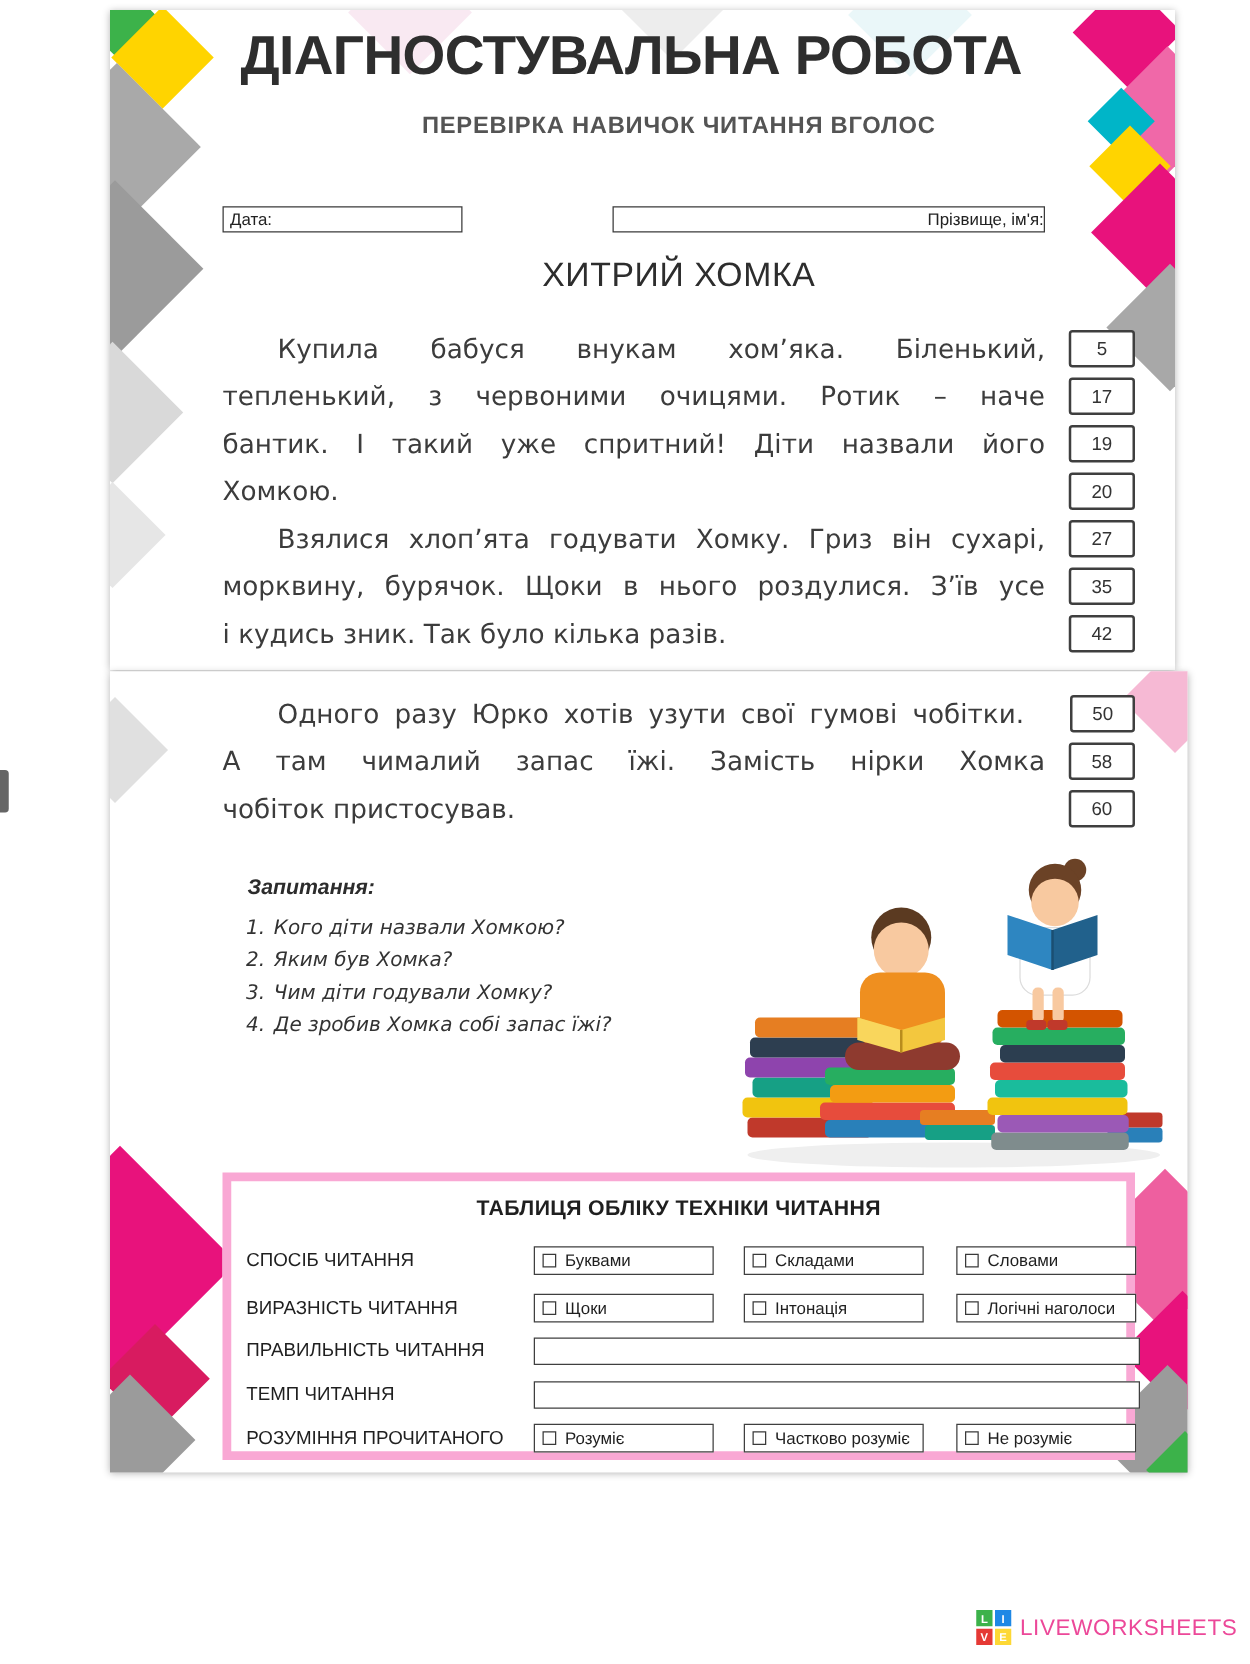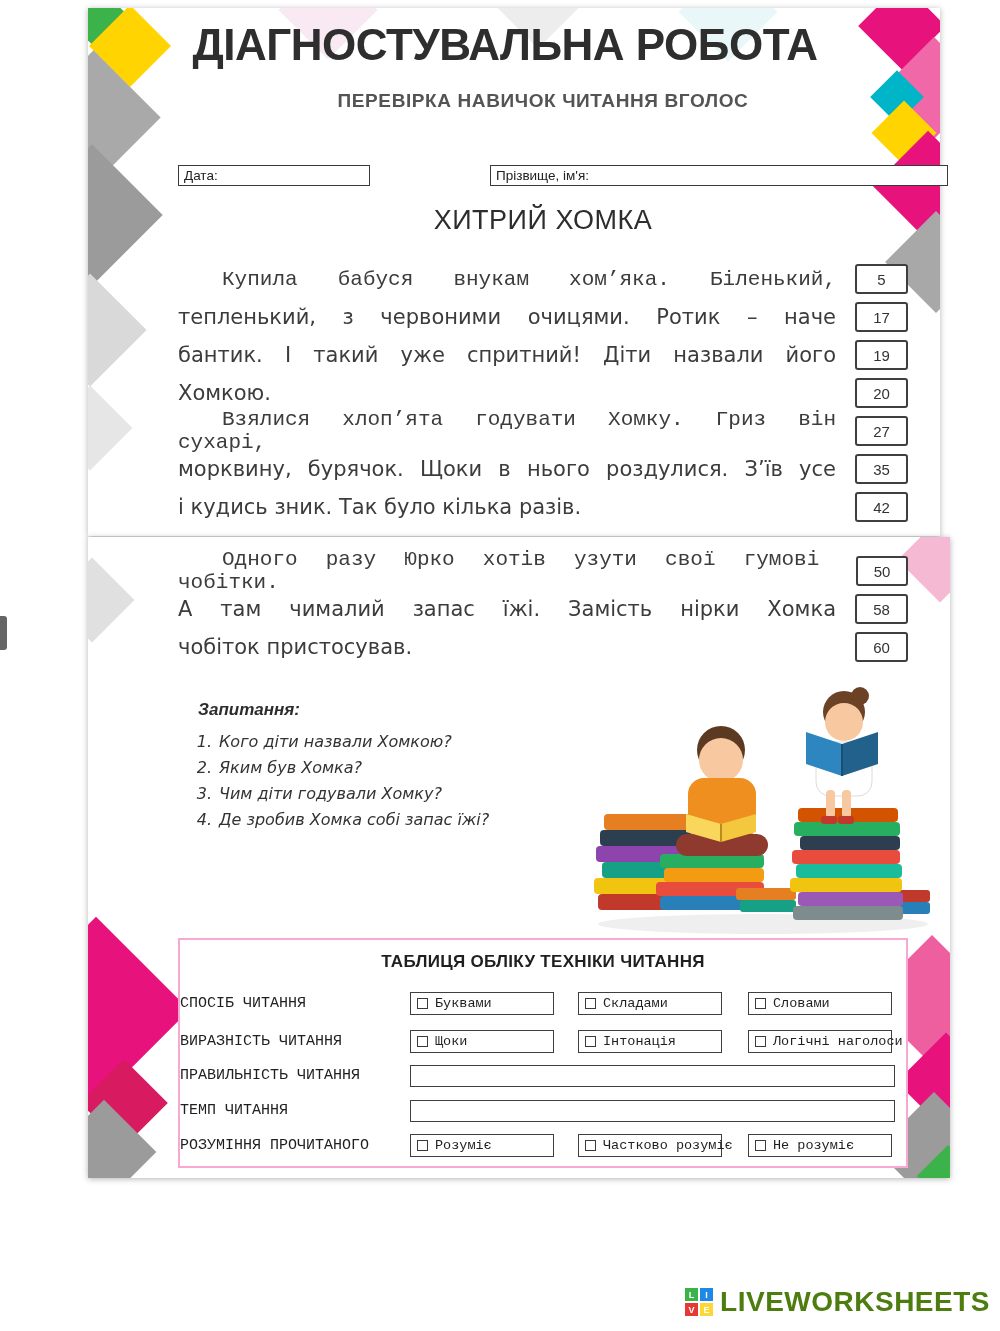--- a/index.html
+++ b/index.html
@@ -17,66 +17,66 @@
   .abs { position:absolute; }
 
   .title { left:140px; top:20px; width:730px; text-align:center;
            font-size:44px; font-weight:bold; letter-spacing:-.5px; color:#2e2e2e; }
   .subtitle { left:178px; top:90px; width:730px; text-align:center;
               font-size:19px; font-weight:bold; letter-spacing:.6px; color:#545454; }
 
   .field-box { height:21px; border:1px solid #3a3a3a; background:#fff;
                font-size:13.5px; color:#222; padding:2px 0 0 5px; }
   #date-box { left:178px; top:165px; width:192px; }
-  #name-box { left:490px; top:165px; width:458px; }
+  #name-box { left:490px; top:165px; width:346px;text-align:right; }
 
   .story-title { left:178px; top:205px; width:730px; text-align:center;
                  font-size:27px; font-weight:normal; color:#2d2d2d; letter-spacing:.5px; }
 
   .story { left:178px; top:260px; width:730px; }
   .story-line { display:flex; align-items:center; height:38px; }
   .line-text { width:658px; font-family:"DejaVu Sans", sans-serif;
                font-size:21px; color:#3c3c3c; }
   .justify .line-text { text-align:justify; text-align-last:justify; }
-  .indent .line-text { text-indent:44px;font-family:Liberation Mono, monospace; }
+  .indent .line-text { text-indent:44px; }
   .gap-top { margin-top:26px;gap:37px; }
   .count-box { margin-left:auto; width:53px; height:30px; border:2px solid #3f3f3f;
                border-radius:3px; background:#fff; display:flex; align-items:center;
                justify-content:center; font-size:15px; color:#333; }
 
   .q-head { left:178px; top:700px; font-size:17px; font-weight:bold; font-style:italic; color:#2c2c2c;margin-left:20px; }
   .questions { left:196px; top:728px; width:360px; }
   .question { display:flex; gap:7px; height:26px; align-items:center;
               font-size:16px; font-style:italic; color:#333; font-family:"DejaVu Sans", sans-serif; }
   .q-num { min-width:16px; text-align:right; }
 
   .illu { left:588px; top:650px; }
 
   .tech-table { left:178px; top:938px; width:730px; height:230px;
-                border:2px solid #f9a8d4; background:#fff; }
+                border:7px solid #f9a8d4; background:#fff; }
   .tt-title { position:absolute; left:0; top:12px; width:100%; text-align:center;
               font-size:17px; font-weight:bold; letter-spacing:.3px; color:#1f1f1f; }
-  .t-row { position:absolute; left:0; width:718px; height:24px;font-family:Liberation Mono, monospace; }
+  .t-row { position:absolute; left:12px; width:718px; height:24px; }
   .t-label { position:absolute; left:0; top:0; line-height:24px; font-size:15px; color:#1f1f1f; }
   .opt-box { position:absolute; top:0; width:144px; height:23px; border:1px solid #3f3f3f;
              background:#fff; display:flex; align-items:center; }
   .cb { display:inline-block; width:11px; height:11px; border:1px solid #3a3a3a;
         background:#fff; margin-left:6px; flex:none; }
   .opt-label { margin-left:7px; font-size:13.5px; color:#1f1f1f; white-space:nowrap; }
   .blank-box { position:absolute; top:1px; left:230px; width:485px; height:22px;
                border:1px solid #3f3f3f; background:#fff; }
   .ob1 { left:230px; } .ob2 { left:398px; } .ob3 { left:568px; }
 
   .footer { position:absolute; right:10px; top:1284px; height:36px;
             display:flex; align-items:center; gap:7px; }
   .logo-grid { width:28px; height:28px; display:grid;
                grid-template-columns:13px 13px; grid-template-rows:13px 13px; gap:2px; }
   .logo-sq { display:flex; align-items:center; justify-content:center;
              color:#fff; font-size:9px; font-weight:bold; }
-  .brand { font-size:28px; font-weight:bold; letter-spacing:.5px; color:#4d7c0f; }
+  .brand { font-size:18px; font-weight:normal; letter-spacing:.5px; color:#ec4899; }
 
   .edge-mark { position:absolute; left:0; top:616px; width:7px; height:34px;
                background:#4a4a4a; border-radius:0 3px 3px 0; opacity:.85; }
 </style>
 </head>
 <body>
 
 <div class="page">
 
   <div class="sheet" id="sheet1">

